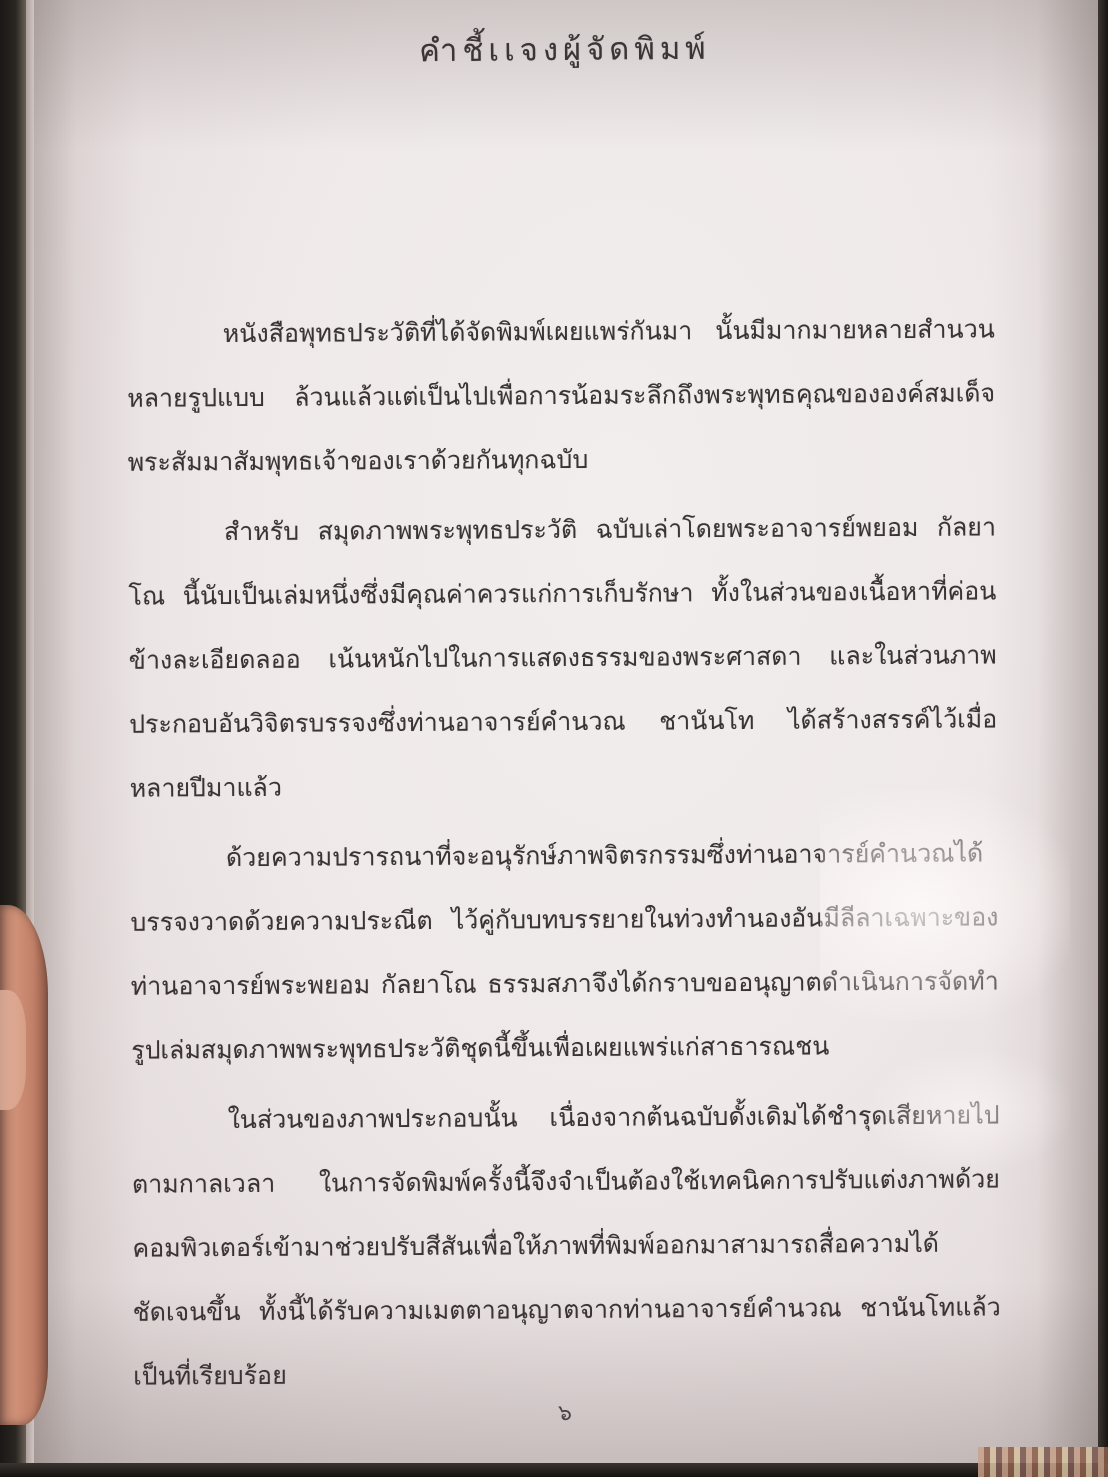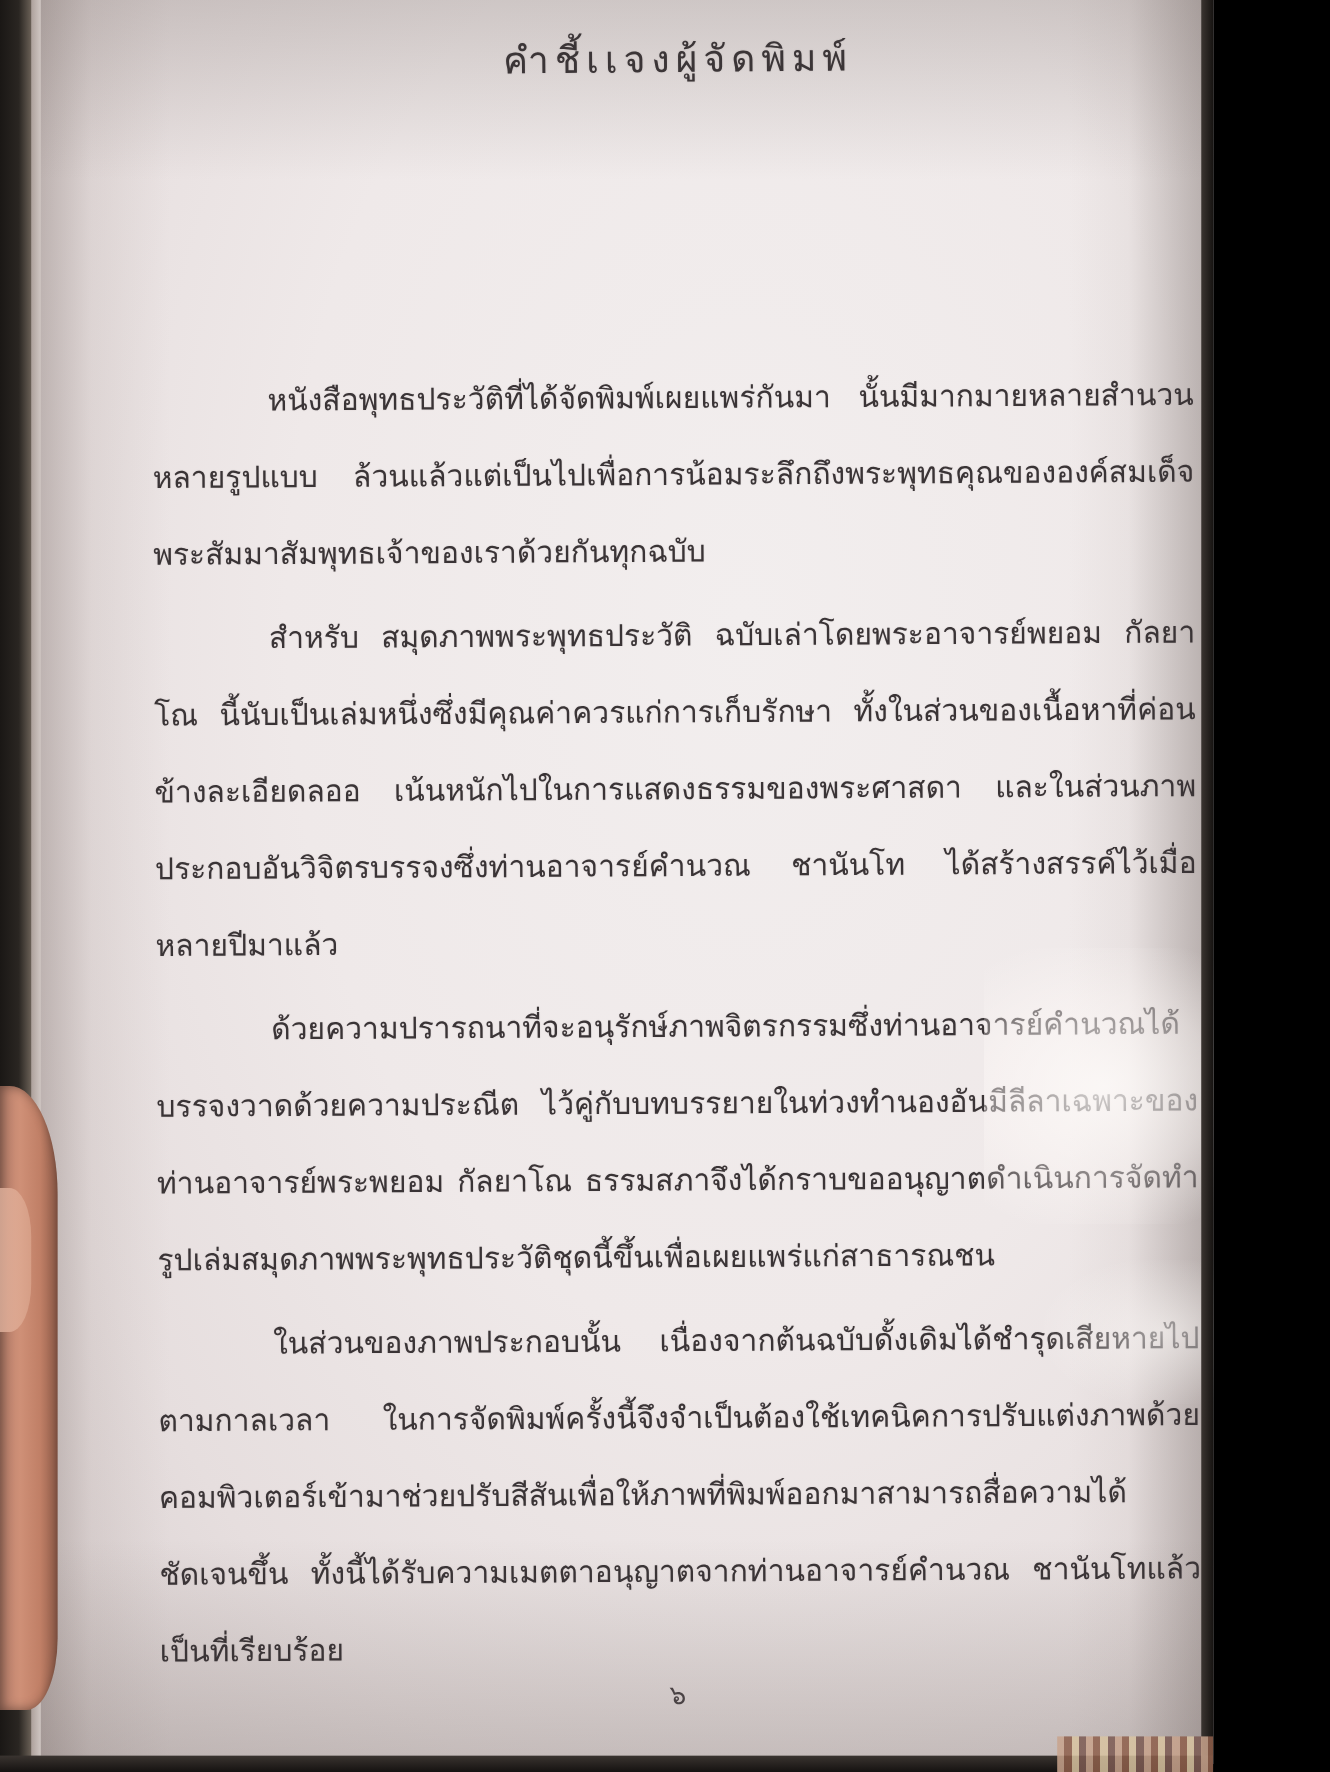--- a/index.html
+++ b/index.html
@@ -5,25 +5,24 @@
   html, body {
     margin: 0;
     padding: 0;
     background: #000;
   }
   body {
     font-family: "DejaVu Sans", "Liberation Sans", sans-serif;
   }
   .photo {
     position: relative;
-    width: 971px;
+    width: 1108px;
     height: 1477px;
     overflow: hidden;
     background: #0b0a0a;
-    padding-left: 40px;
   }
   
   .surround-left {
     position: absolute;
     left: 0; top: 0;
     width: 26px; height: 1477px;
     background: linear-gradient(to right, #1a1715 0%, #2a2622 60%, #6a6056 100%);
     z-index: 5;
   }
   .surround-bottom {

